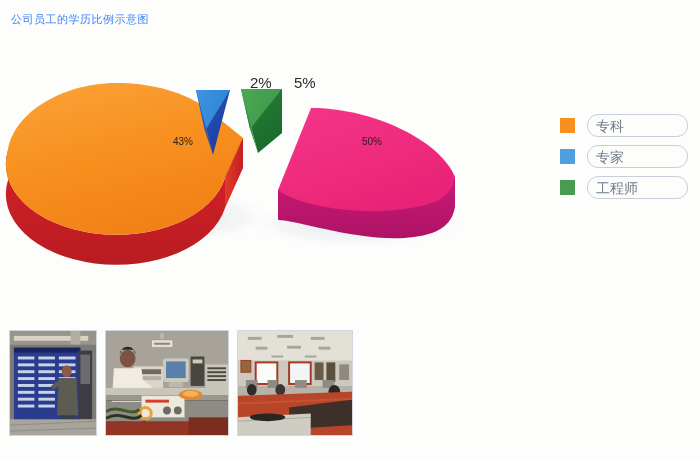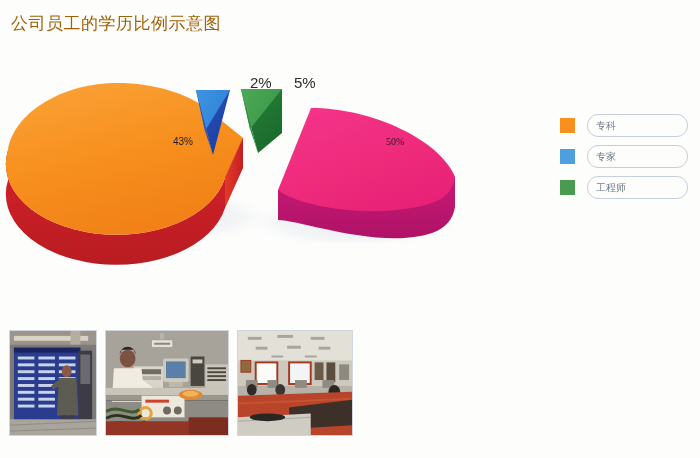--- a/index.html
+++ b/index.html
@@ -20,23 +20,23 @@
     width: 700px;
     height: 458px;
     background: #fdfdfc;
   }
 
   
   .title {
     position: absolute;
     left: 11px;
     top: 12px;
-    font-size: 17px;
+    font-size: 11px;
     letter-spacing: 0.5px;
-    color: #a16207;
+    color: #3b82f6;
     white-space: nowrap;
     font-family: Liberation Mono, monospace;
   }
 
   
   .chart-area {
     position: absolute;
     left: 0;
     top: 45px;
     width: 545px;
@@ -86,21 +86,21 @@
     height: 23px;
     border: 1px solid #c6cfdb;
     border-radius: 11px;
     background: transparent;
     box-sizing: border-box;
   }
   .legend-label {
     position: absolute;
     left: 38px;
     top: 2px;
-    font-size: 10px;
+    font-size: 14px;
     color: #6f7c8a;
     line-height: 18px;
     white-space: nowrap;
     font-family: "DejaVu Sans", "Liberation Sans", sans-serif;
   }
 
   
   .photos {
     position: absolute;
     left: 0;
@@ -249,21 +249,21 @@
         <path d="M 241 44 L 250 84 L 258 108 Z" fill="#2d8c40"></path>
       </g>
     </svg>
 
     <div class="slice-label" style="left:173px; top:91px;">43%</div>
 
     <div class="slice-label outside" style="left:250px; top:29px;">2%</div>
 
     <div class="slice-label outside" style="left:294px; top:29px;">5%</div>
 
-    <div class="slice-label" style="left:386px; top:91px;font-family:Liberation Serif, serif;">50%</div>
+    <div class="slice-label" style="left:362px; top:91px;">50%</div>
   </div>
 
   <div class="legend">
 
     <div class="legend-row">
       <span class="legend-swatch" style="background:#f7901e;"></span>
       <span class="legend-box"></span>
       <span class="legend-label">专科</span>
     </div>
 

